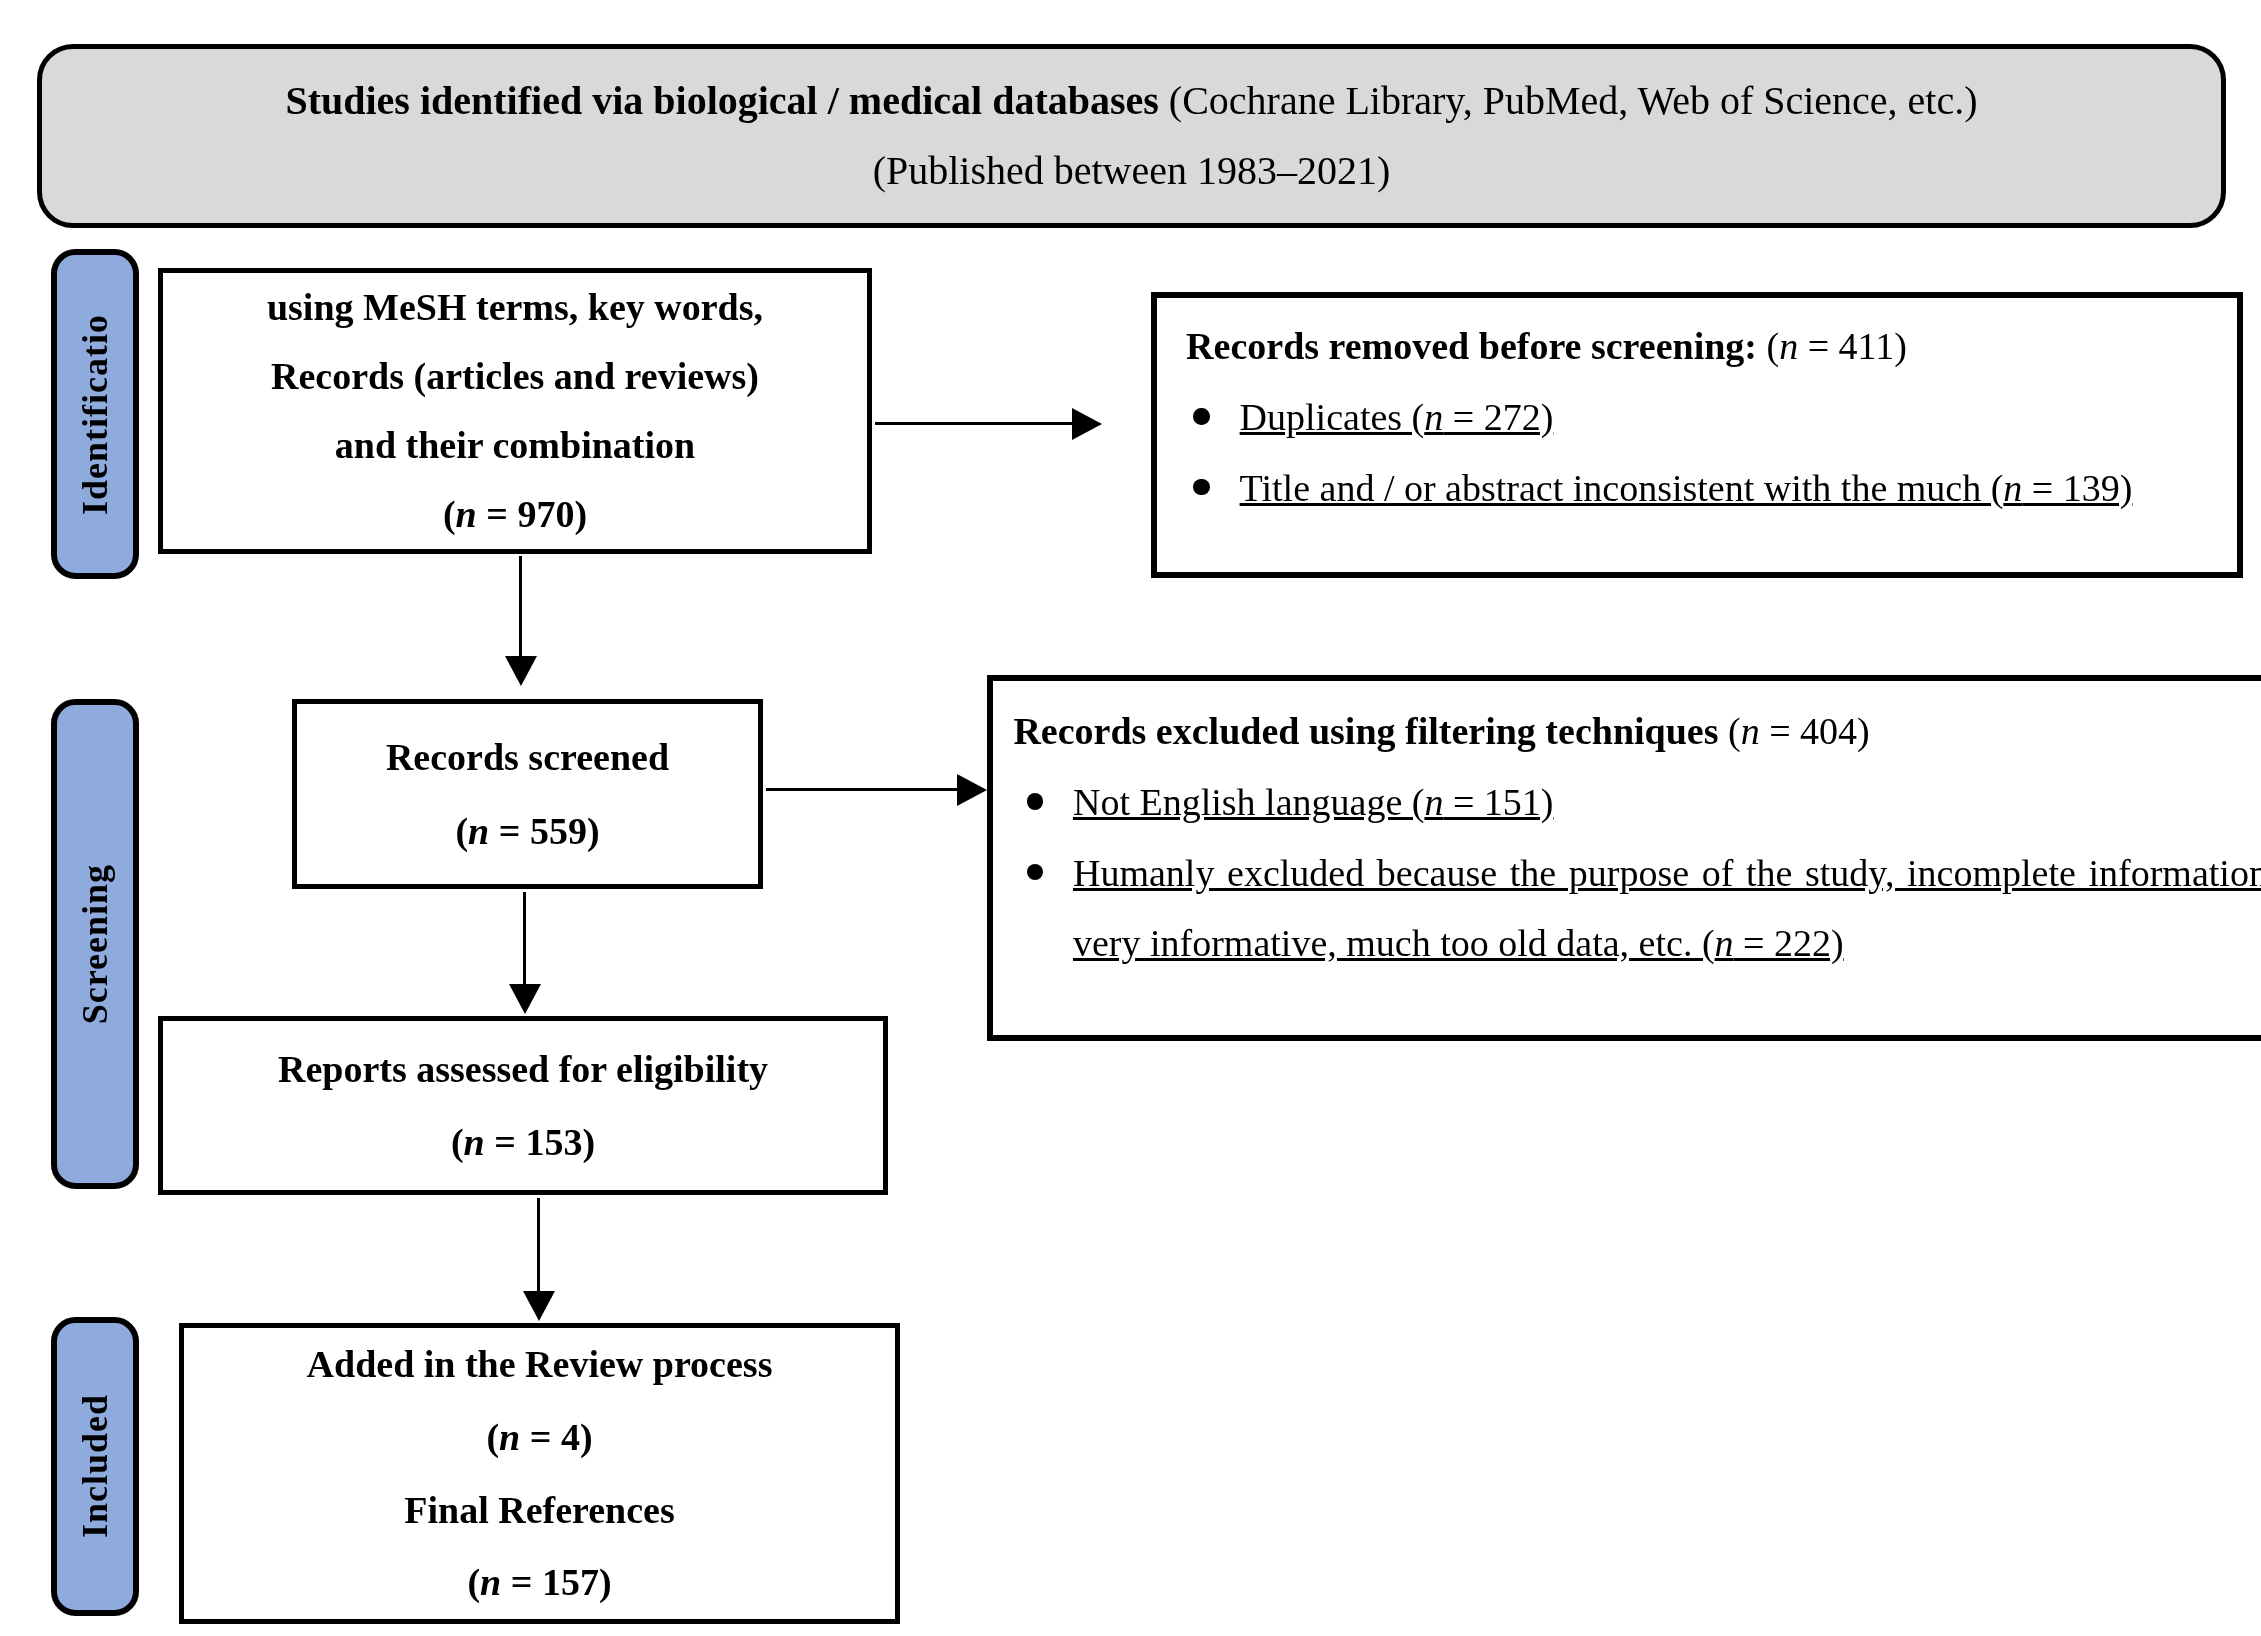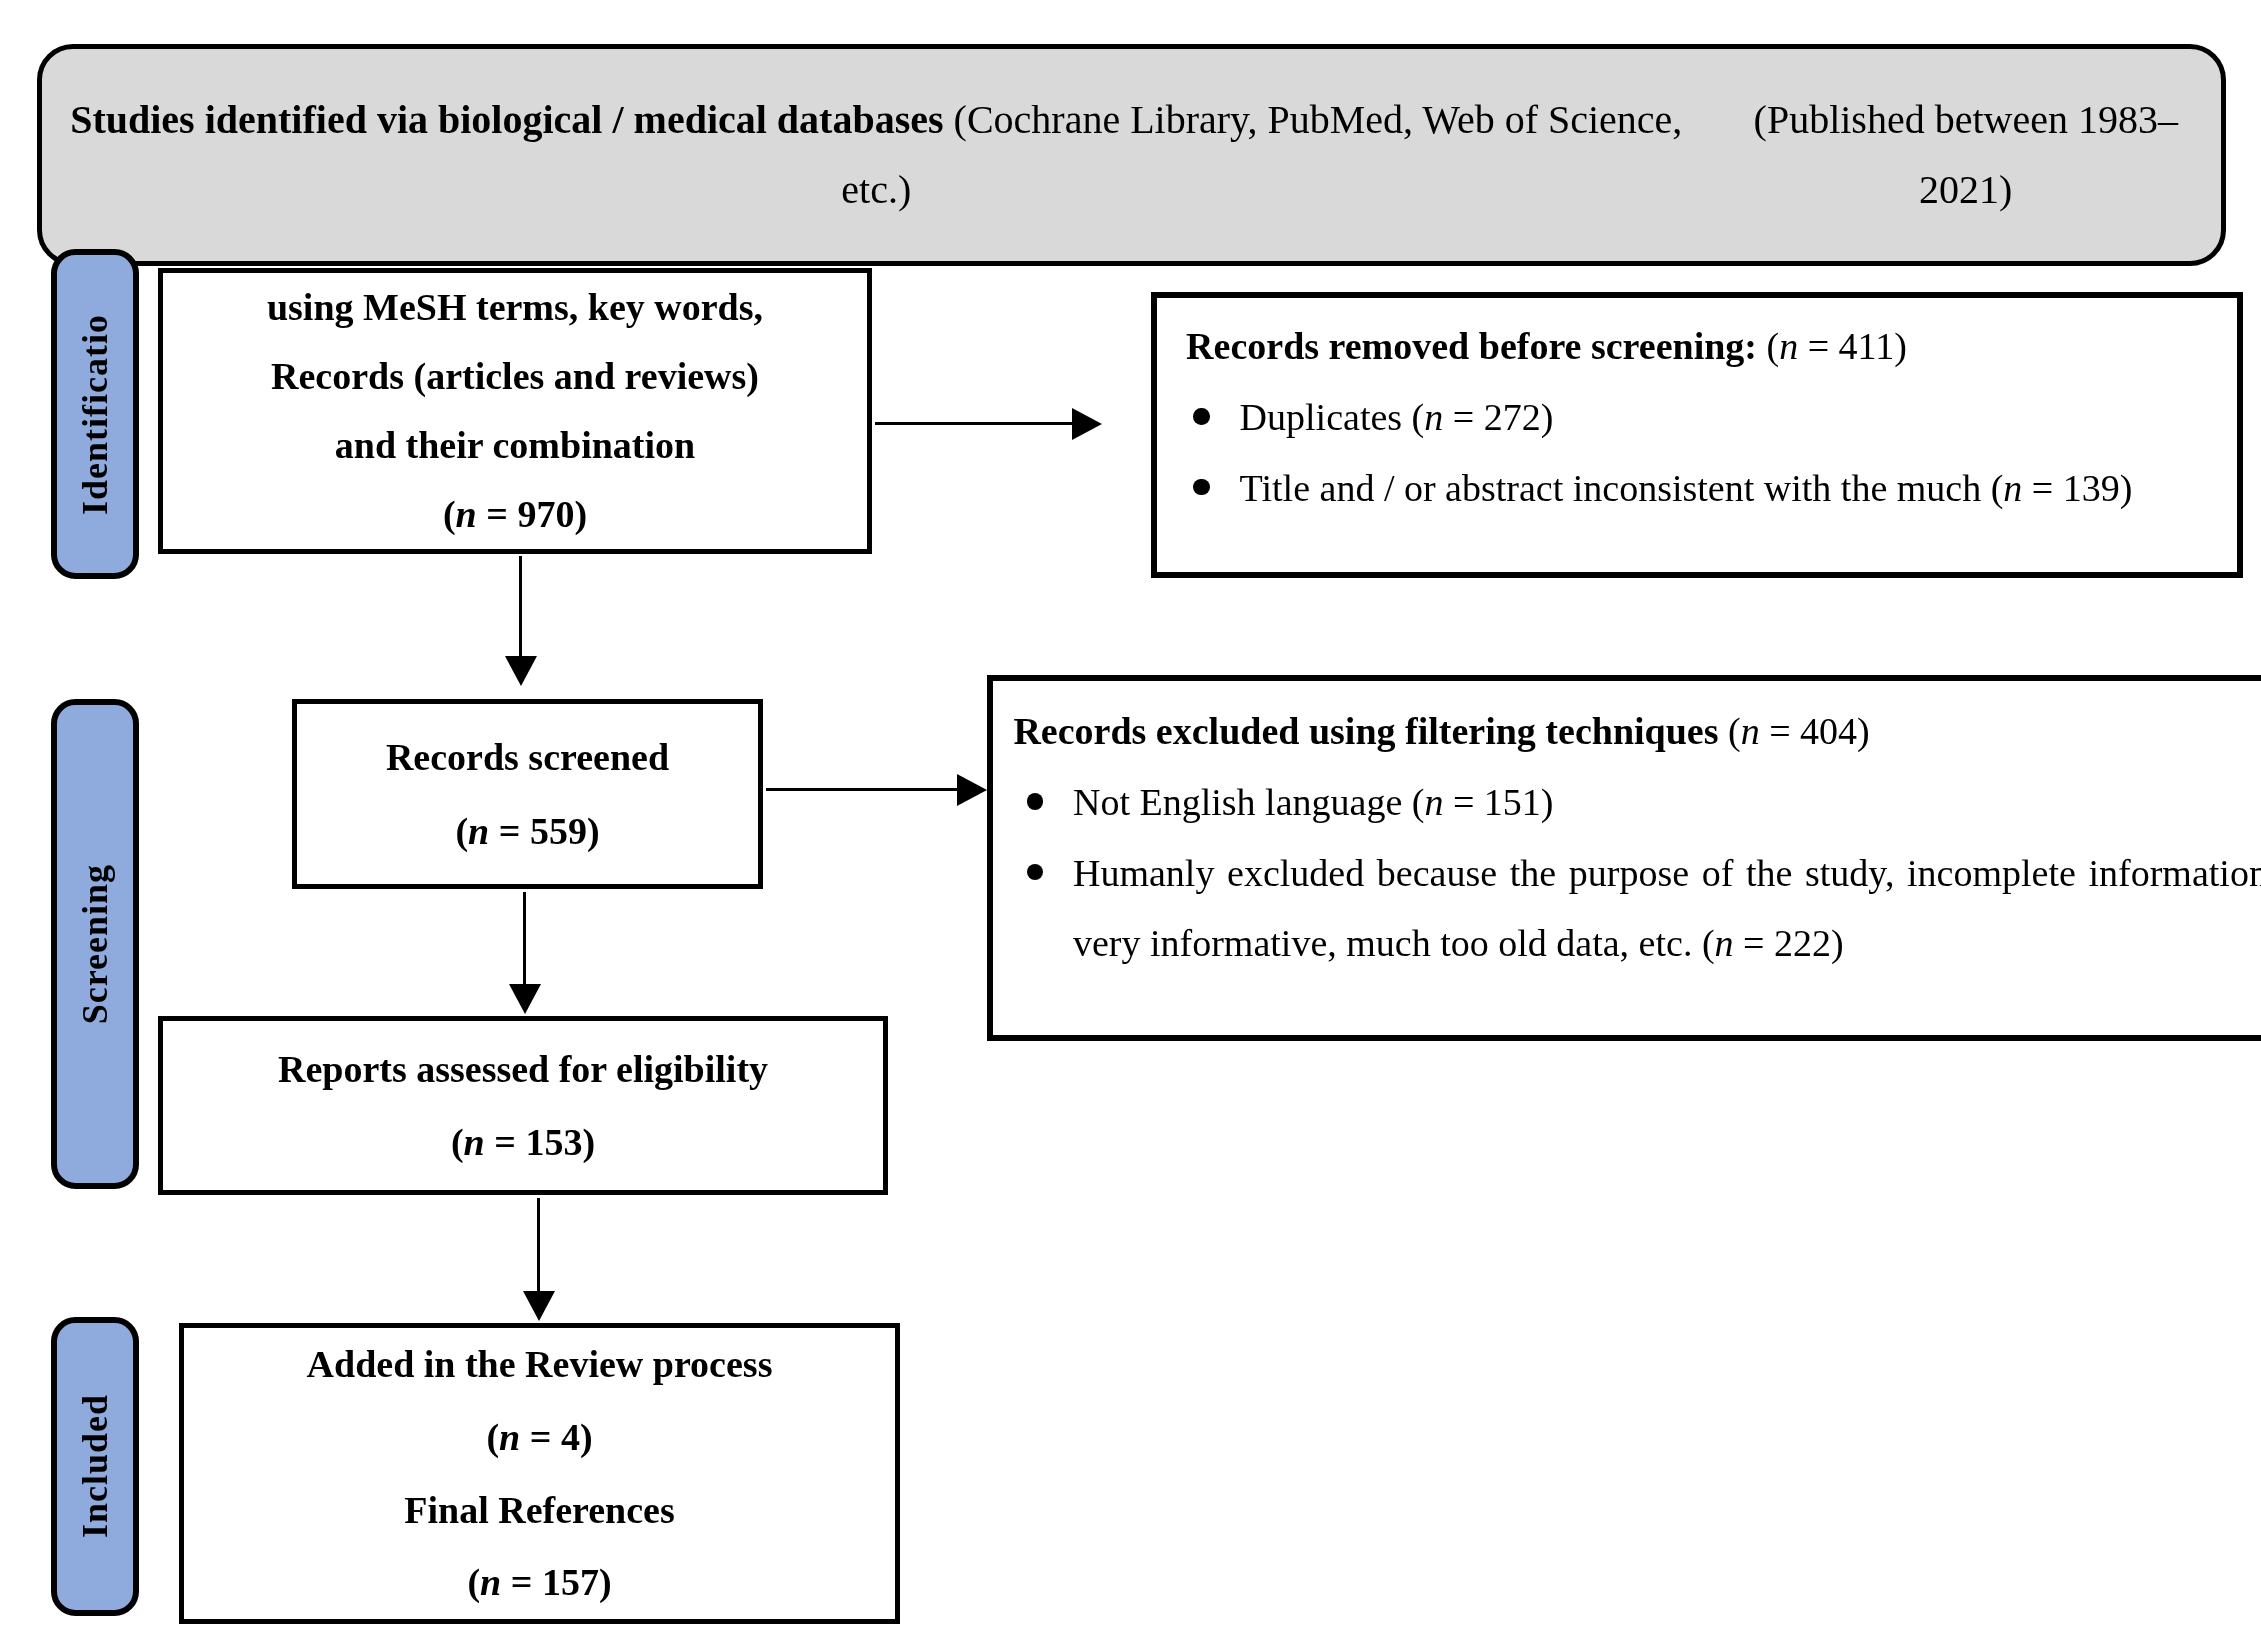--- a/index.html
+++ b/index.html
@@ -6,24 +6,24 @@
   #canvas{
     position:relative;
     width:2261px;
     height:1637px;
     background:#ffffff;
     font-family:"Liberation Serif","DejaVu Serif",serif;
     color:#000;
   }
   
   .header-box{
-    position:absolute;left:37px;top:44px;width:2189px;height:222px;
+    position:absolute;left:37px;top:44px;width:2189px;height:184px;
     background:#D9D9D9;border:5.6px solid #000;border-radius:36px;
     box-sizing:border-box;
-    display:flex;justify-content:center;align-items:center;
+    display:flex;flex-direction:column;justify-content:center;align-items:center;
     font-size:40px;line-height:1.75;text-align:center;
   }
   .header-box b{font-weight:bold;}
   
   .tab{
     position:absolute;left:51px;width:88px;
     background:#8FAADC;border:6.1px solid #000;border-radius:24.5px;
     box-sizing:border-box;
     display:flex;justify-content:center;align-items:center;
     overflow:hidden;
@@ -55,21 +55,21 @@
   #box-removed{left:1151px;top:292px;width:1092px;height:286px;padding:13.3px 25.5px 10.2px 23px;}
   #box-excluded{left:987px;top:636px;width:1374px;height:366px;padding:15.3px 28px 10.2px 20.4px;margin-top:39px;}
   .dbox .dtitle{white-space:nowrap;}
   .dbox .dtitle b{font-weight:bold;}
   #box-removed .dtitle{padding-left:6.1px;}
   .bullet-row{display:flex;align-items:flex-start;}
   .bullet-dot{
     flex:none;width:16.3px;height:16.3px;border-radius:50%;background:#000;
     margin:26.5px 30px 0 13.3px;
   }
-  .bullet-text{flex:1;text-align:justify;}
+  .bullet-text{flex:1;text-align:justify;text-decoration:underline;}
   .bullet-text.nowrapline{text-align:left;}
   i.nv{font-style:italic;}
   
   .arrow-h{position:absolute;display:flex;align-items:center;height:33px;}
   .arrow-h .arrow-line{flex:1;height:3.6px;background:#000;}
   .arrow-h .arrow-head{
     width:0;height:0;flex:none;
     border-top:16.3px solid transparent;border-bottom:16.3px solid transparent;
     border-left:30px solid #000;
   }

